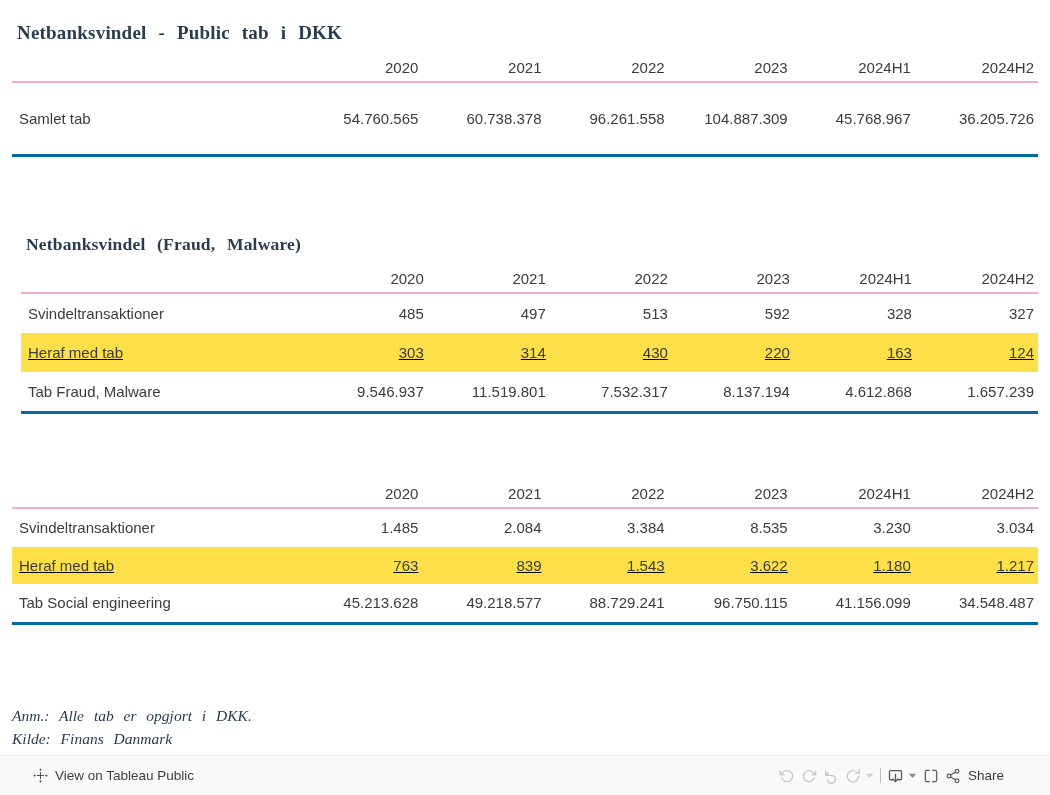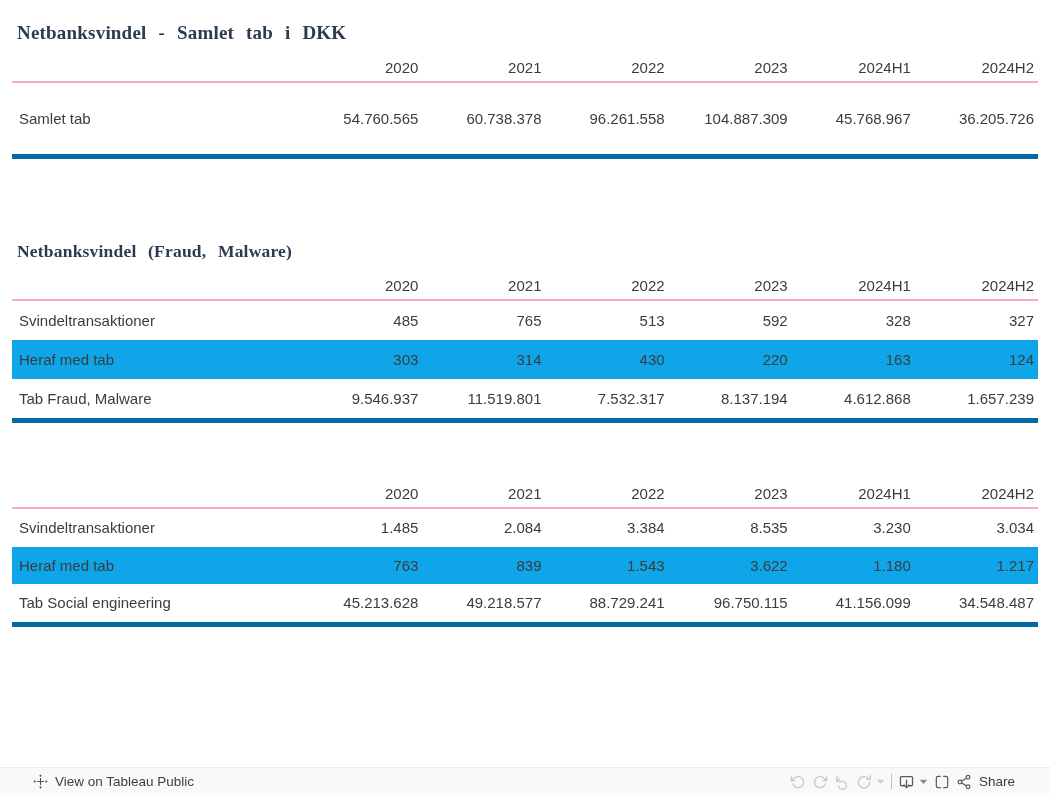--- a/index.html
+++ b/index.html
@@ -1,67 +1,67 @@
 <!DOCTYPE html>
 <html><head>
 <meta charset="utf-8">
 <style>
   html,body{margin:0;padding:0;background:#fff;}
   body{font-family:"Liberation Sans", sans-serif;}
   .viz{position:relative;width:1050px;height:795px;background:#fff;overflow:hidden;}
 
   .sec{position:absolute;left:12px;right:12px;}
   #s1{top:22px;}
-  #s2{top:240px;}
+  #s2{top:233px;margin-left:9px;}
   #s3{top:470px;}
 
   .title{font-family:"Liberation Serif", serif;font-weight:bold;color:#2b3c50;
          font-size:19px;line-height:22px;margin:0 0 0 5px;word-spacing:7px;letter-spacing:.2px;}
   #s2 .title,#s3 .title{font-size:17.5px;}
 
   table{width:100%;border-collapse:collapse;table-layout:fixed;margin-top:10px;}
   col.c-label{width:28%;}
   th,td{font-size:15px;color:#3c3c3c;text-align:right;padding:0 4px 0 0;
         white-space:nowrap;overflow:hidden;font-weight:normal;}
   .lbl{text-align:left;padding-left:7px;}
   thead th{height:27px;vertical-align:middle;}
   thead tr{border-bottom:2px solid #f9a8d4;}
-  tbody tr:last-child{border-bottom:5px solid #0369a1;}
-  tr.striped{background:#0ea5e9;}
+  tbody tr:last-child{border-bottom:3px solid #0369a1;}
+  tr.striped{background:#fde047;text-decoration:underline;}
   #s1 tbody td{height:71px;}
   #s2 tbody td{height:39px;}
   #s3 tbody td{height:37.5px;}
 
   .notes{position:absolute;left:12px;top:704px;font-family:"Liberation Serif", serif;
          font-style:italic;color:#2b3c50;font-size:15.5px;}
   .note{margin:0;line-height:23px;word-spacing:6px;}
 
-  .toolbar{position:absolute;left:0;right:0;bottom:0;height:28px;background:#f9f9f9;
+  .toolbar{position:absolute;left:0;right:0;bottom:0;height:40px;background:#f9f9f9;
            border-top:1px solid #ececec;display:flex;align-items:center;
-           justify-content:space-between;padding:0 35px 0 33px;box-sizing:border-box;}
+           justify-content:space-between;padding:0 46px 0 33px;box-sizing:border-box;}
   .view-link{display:flex;align-items:center;gap:7px;color:#3f3f3f;font-size:13.5px;
              text-decoration:none;cursor:pointer;}
   .logo{color:#4a5460;display:flex;}
   .tools{display:flex;align-items:center;gap:6px;}
   .tb{background:none;border:none;padding:0;margin:0;display:flex;align-items:center;
       gap:4px;cursor:pointer;color:#5a5a5a;font-family:inherit;}
   .tb.disabled{color:#c8c8c8;}
   .tb svg{display:block;}
   .caret{color:#8a8a8a;display:flex;}
   .disabled .caret{color:#cfcfcf;}
   .sep{width:1px;height:15px;background:#bfbfbf;}
   .share-label{font-size:13.5px;color:#3c3c3c;margin-left:3px;}
 </style>
 </head>
 <body>
 
 <div class="viz">
 
   <section class="sec" id="s1">
-    <h2 class="title">Netbanksvindel - Samlet tab i DKK</h2>
+    <h2 class="title">Netbanksvindel - Public tab i DKK</h2>
     <table>
       <colgroup>
           <col class="c-label">
           <col>
           <col>
           <col>
           <col>
           <col>
           <col>
         </colgroup>
@@ -110,21 +110,21 @@
           <th>2022</th>
           <th>2023</th>
           <th>2024H1</th>
           <th>2024H2</th>
         </tr>
       </thead>
       <tbody>
         <tr>
           <td class="lbl">Svindeltransaktioner</td>
           <td>485</td>
-          <td>765</td>
+          <td>497</td>
           <td>513</td>
           <td>592</td>
           <td>328</td>
           <td>327</td>
         </tr>
         <tr class="striped">
           <td class="lbl">Heraf med tab</td>
           <td>303</td>
           <td>314</td>
           <td>430</td>
@@ -192,20 +192,24 @@
           <td>49.218.577</td>
           <td>88.729.241</td>
           <td>96.750.115</td>
           <td>41.156.099</td>
           <td>34.548.487</td>
         </tr>
       </tbody>
     </table>
   </section>
 
+  <div class="notes">
+    <p class="note">Anm.:  Alle  tab  er  opgjort  i  DKK.</p>
+    <p class="note">Kilde:  Finans  Danmark</p>
+  </div>
 
   <footer class="toolbar">
     <a class="view-link">
       <span class="logo">
         <svg width="15" height="15" viewBox="0 0 24 24" fill="none" stroke="currentColor" stroke-width="1.7">
           <path d="M12 6.5v11M6.5 12h11"></path>
           <path d="M12 1v3.4M10.3 2.7h3.4"></path>
           <path d="M12 19.6V23M10.3 21.3h3.4"></path>
           <path d="M1 12h3.4M2.7 10.3v3.4"></path>
           <path d="M19.6 12H23M21.3 10.3v3.4"></path>

